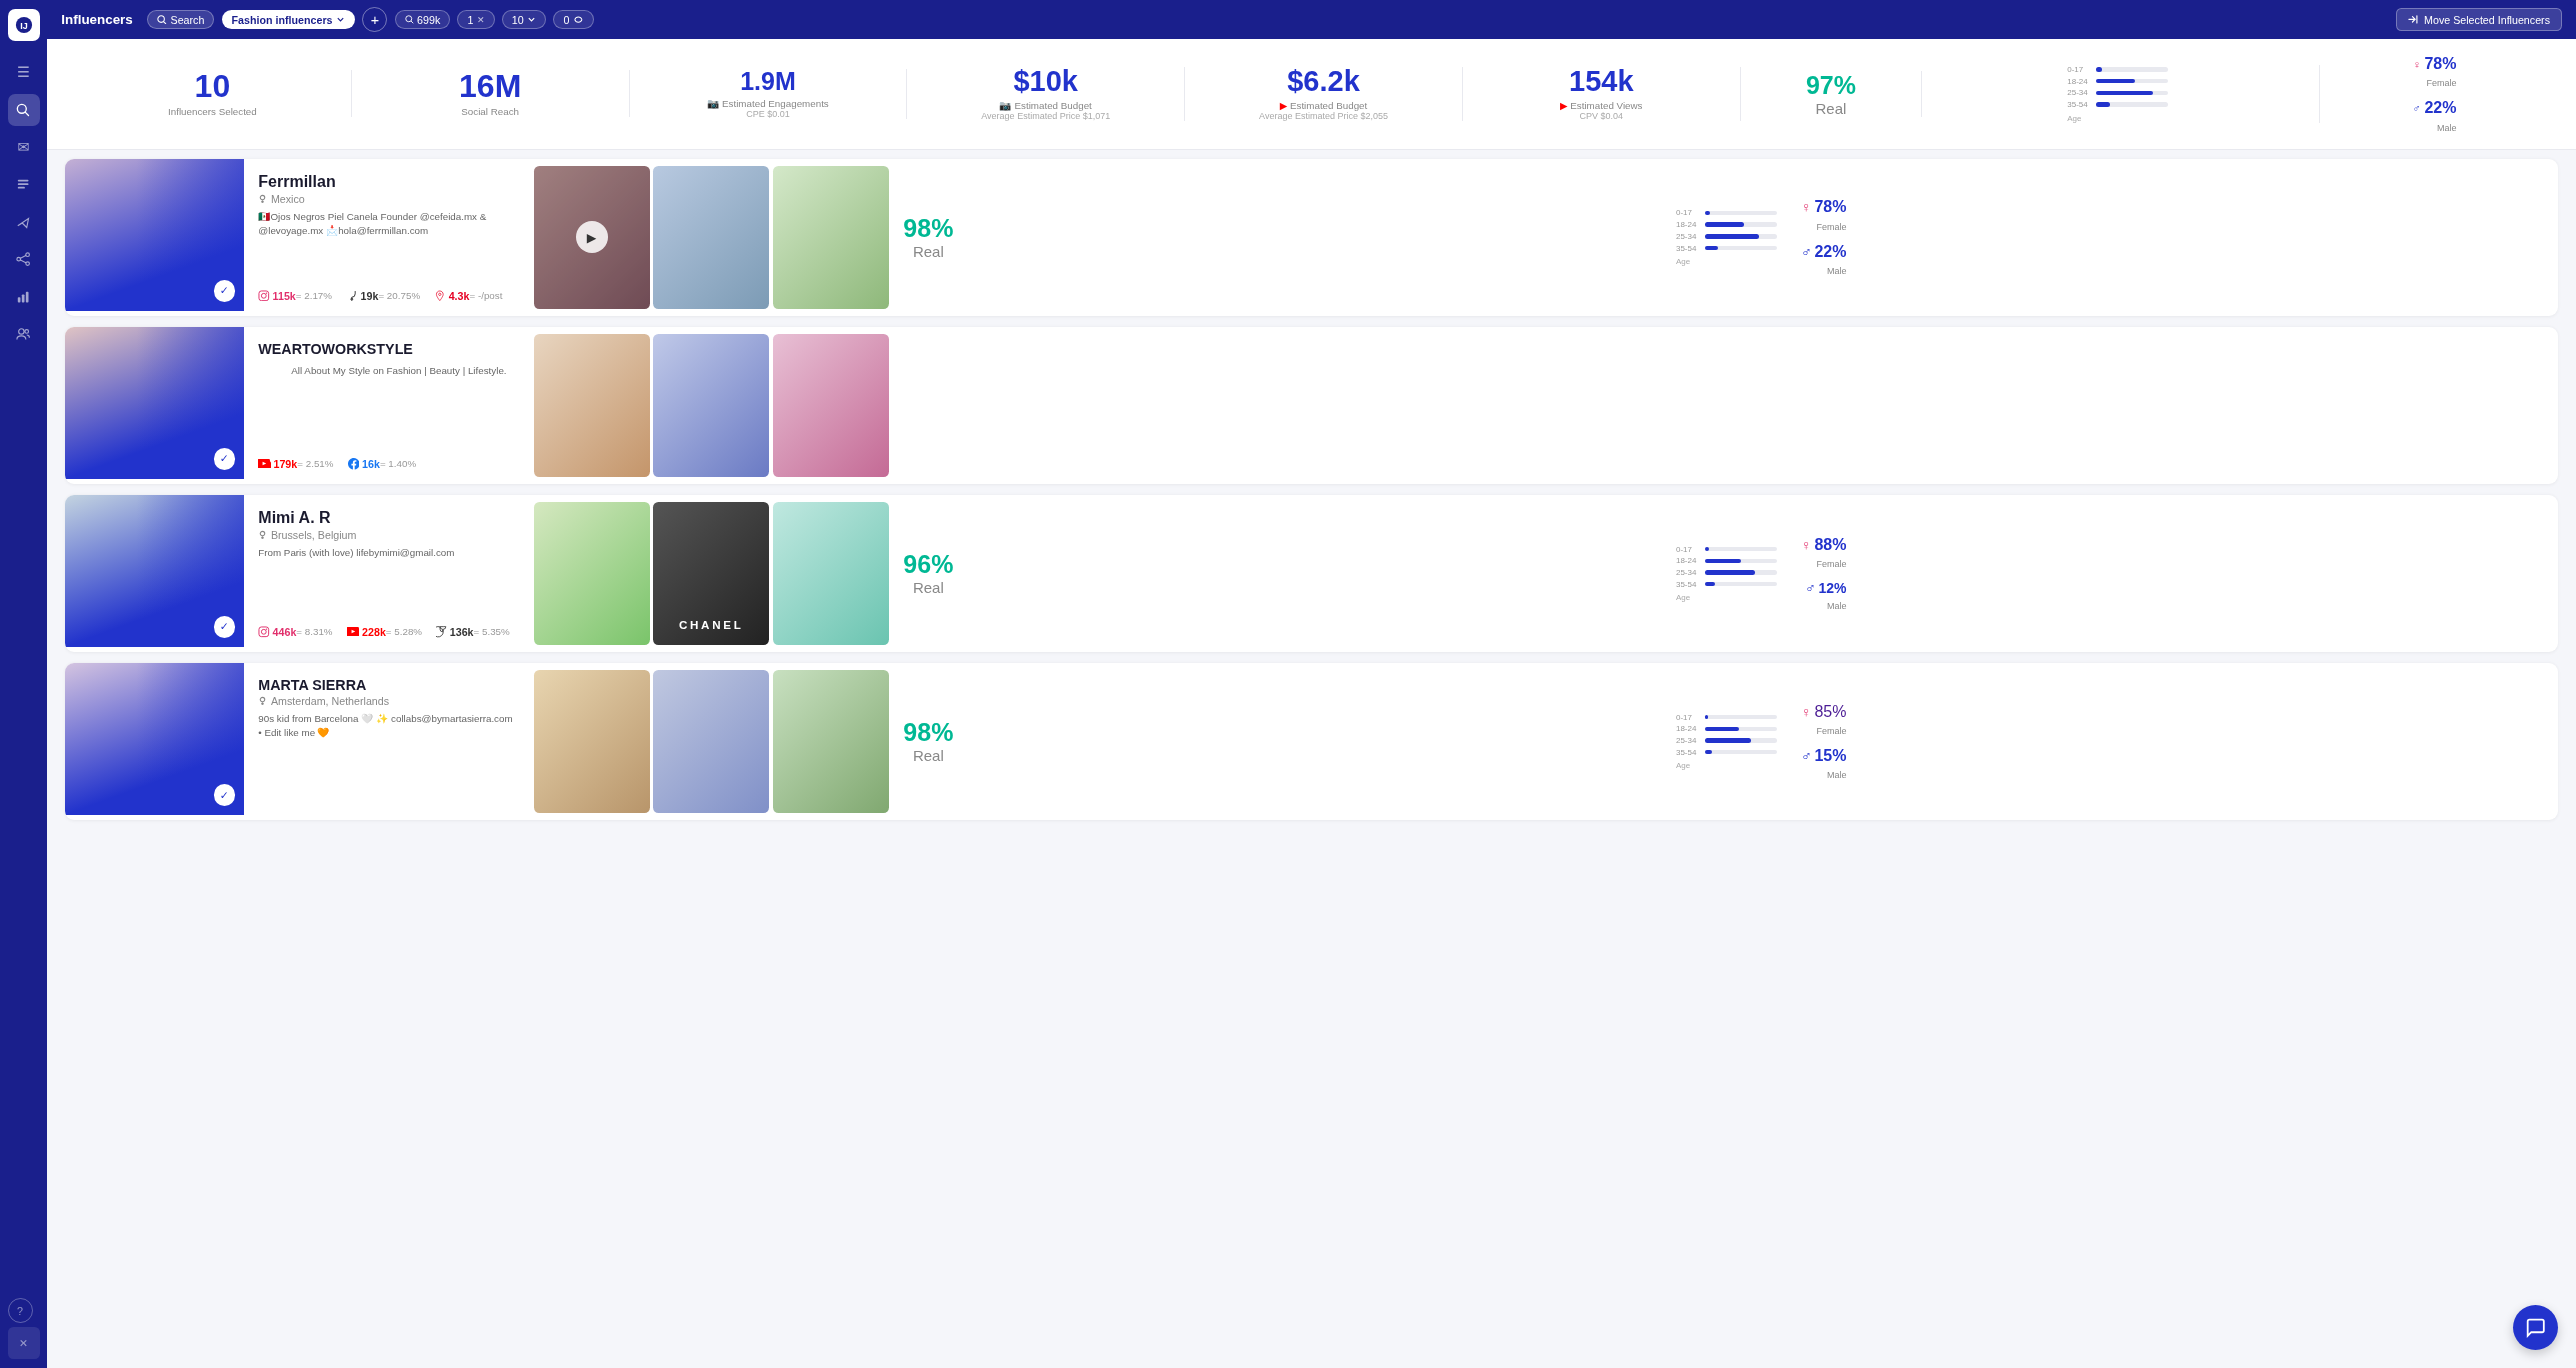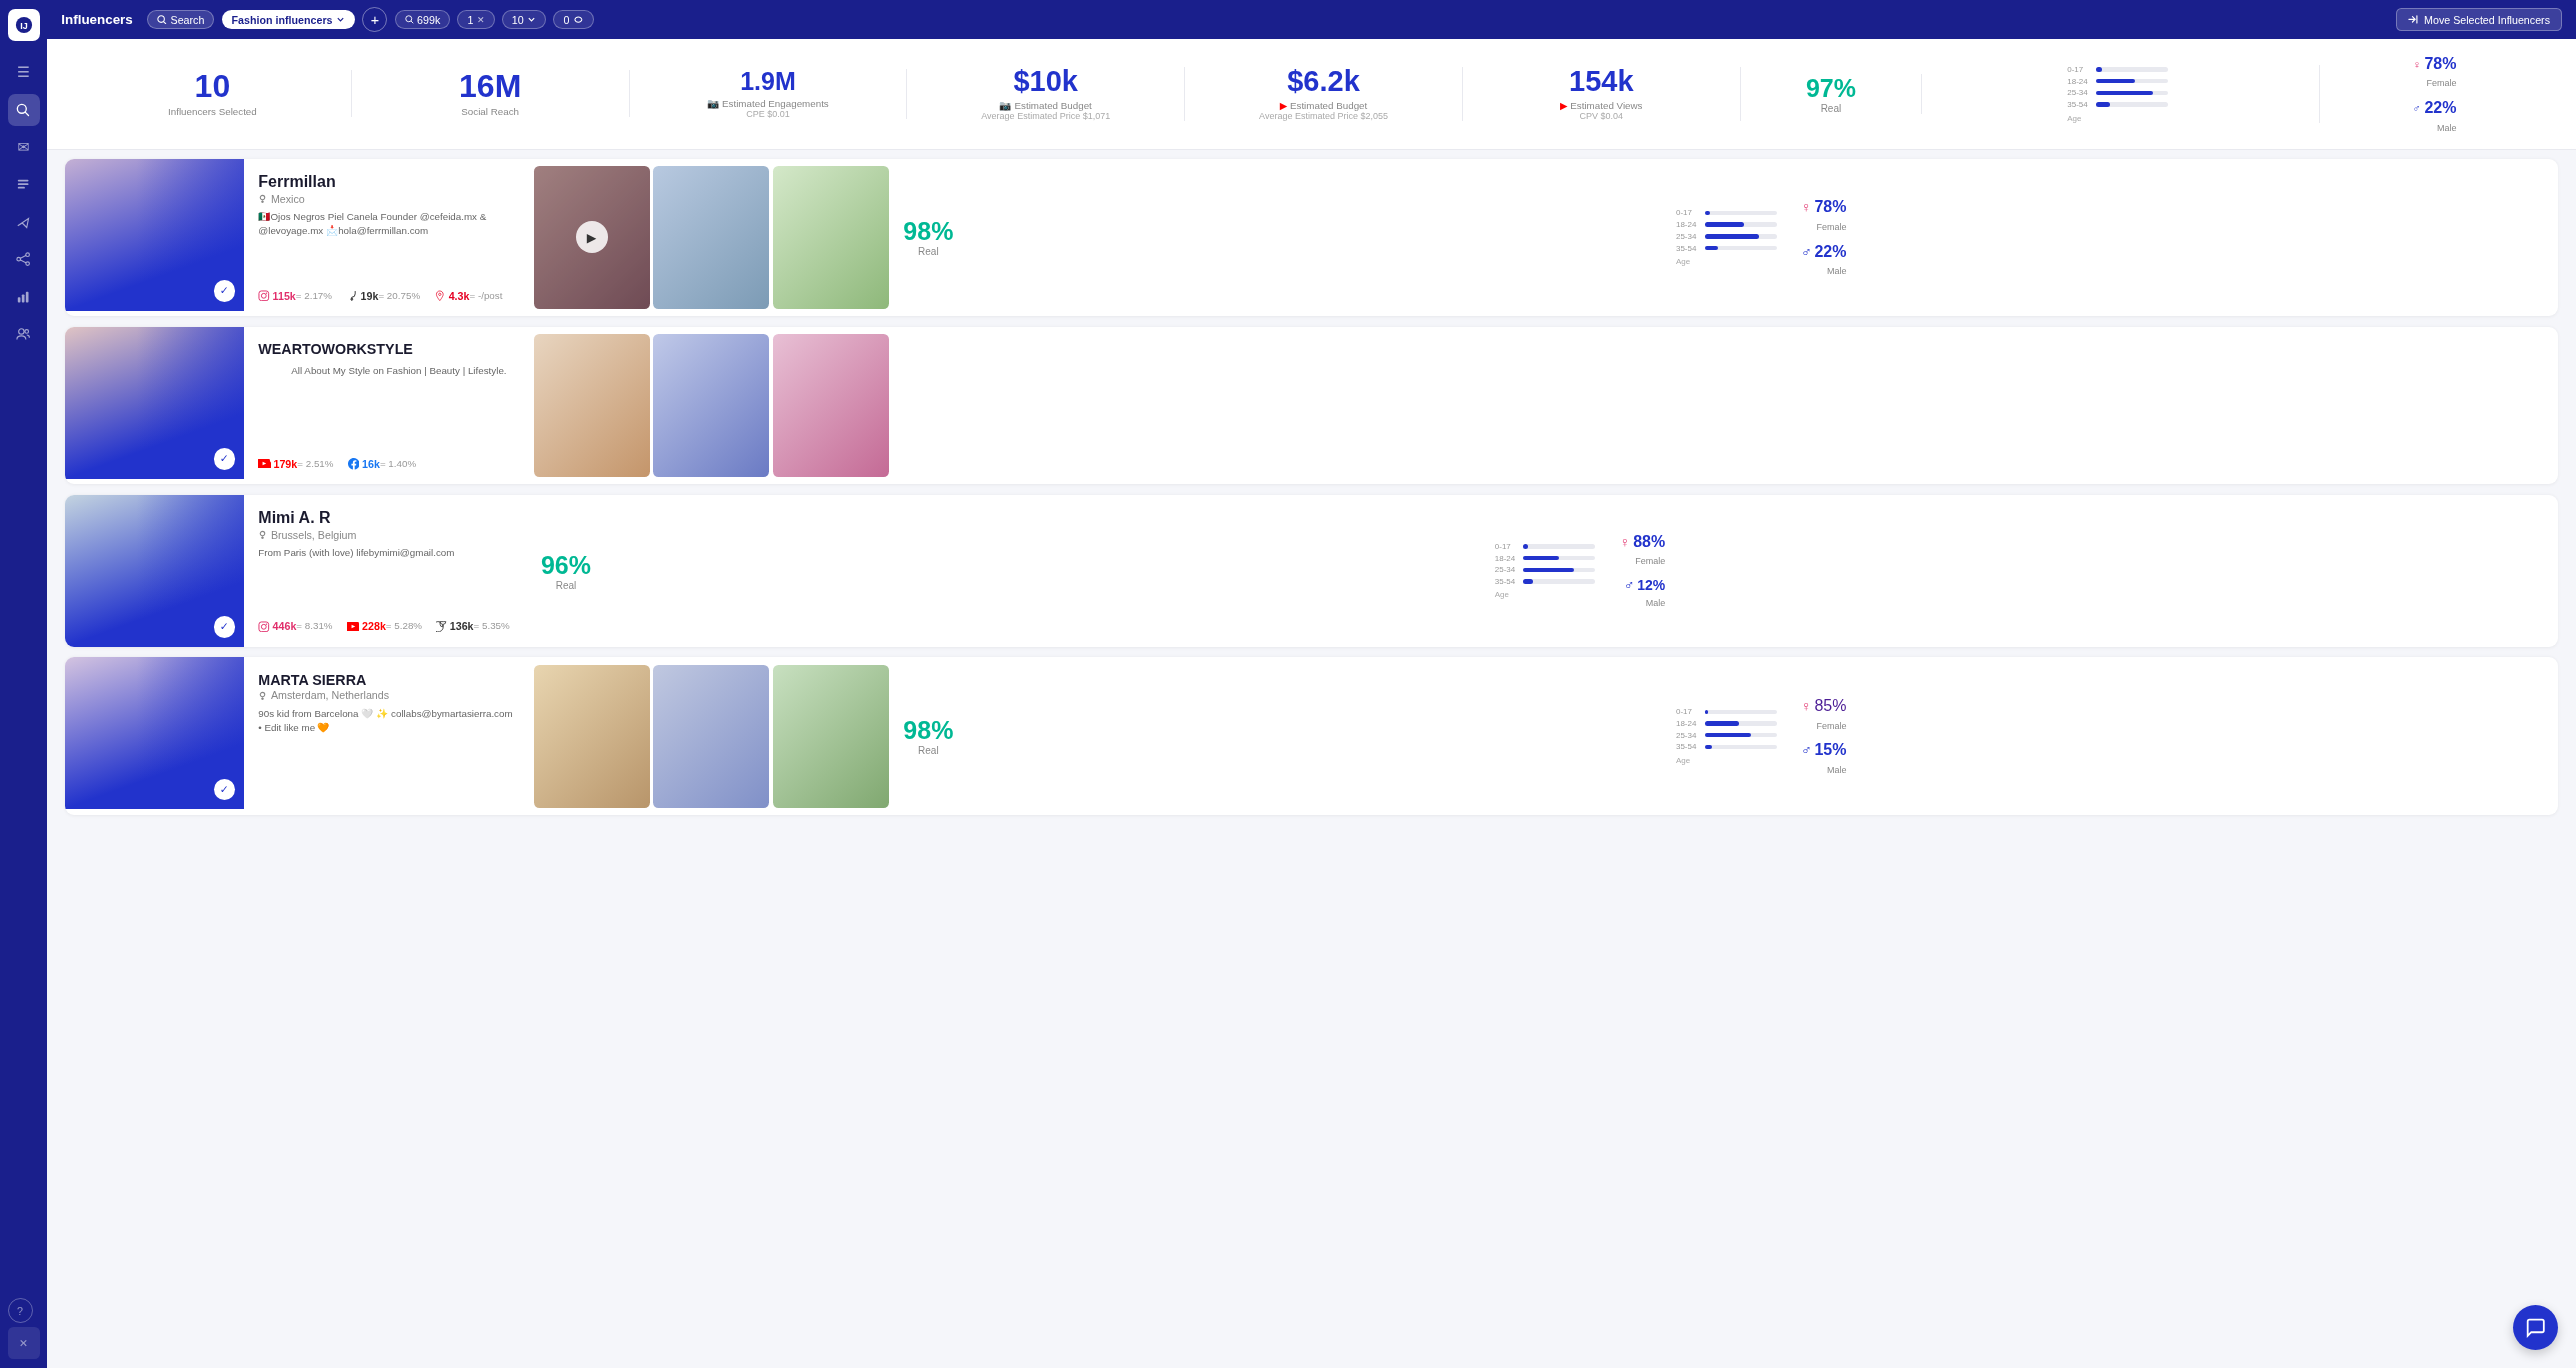--- a/index.html
+++ b/index.html
@@ -107,21 +107,21 @@
     }
     .stat-item:last-child { border-right: none; }
     .stat-value { font-size: 32px; font-weight: 800; color: #2233cc; line-height: 1; }
     .stat-label { font-size: 9.8px; color: #888; margin-top: 3.6px; text-align: center; }
     .stat-sublabel { font-size: 9px; color: #aaa; }
 
     .real-score {
       display: flex; flex-direction: column; align-items: center;
     }
     .real-value { font-size: 25px; font-weight: 800; color: #00b894; }
-    .real-label { font-size: 10px; color: #888; }
+    .real-label { font-size: 15px; color: #888; }
     .age-chart { display: flex; flex-direction: column; gap: 2.7px; min-width: 107px; }
     .age-row { display: flex; align-items: center; gap: 3.6px; font-size: 9px; color: #888; }
     .age-bar-bg { width: 72px; height: 4.5px; background: #e8e9ef; border-radius: 2.7px; position: relative; }
     .age-bar { height: 4.5px; border-radius: 2.7px; background: #2233cc; }
     .age-label { width: 25px; font-size: 8px; color: #999; }
     .gender-mini { display: flex; flex-direction: column; gap: 5.4px; align-items: flex-end; }
     .gender-row { display: flex; align-items: center; gap: 3.6px; font-size: 10.7px; }
     .gender-pct { font-size: 16px; font-weight: 700; color: #2233cc; }
 
     
@@ -668,20 +668,29 @@
             <div class="inf-stat-platform" style="display:flex;align-items:center;gap:2.7px;color:#333;">
               <svg width="10.7" height="11.6" viewBox="0 0 16 18" fill="none">
                   <path d="M15 1a4 4 0 0 1-4 4V9a8 8 0 1 1-5-7.5V5a4 4 0 0 0 4 4V5a4 4 0 0 1-4-4h5z" stroke="#333" stroke-width="1.3"></path>
                 </svg>
               136k
             </div>
             <div class="inf-stat-rate">= 5.35%</div>
           </div>
         </div>
       </div>
+      <div class="card-media">
+        <div class="media-thumb thumb-7"></div>
+        <div class="media-thumb thumb-chanel" style="position:relative;">
+          <div style="position:absolute;inset:0;display:flex;align-items:flex-end;justify-content:center;padding-bottom:14.3px;">
+            <span style="font-size:11.6px;font-weight:700;letter-spacing:2.7px;color:white;">CHANEL</span>
+          </div>
+        </div>
+        <div class="media-thumb thumb-9"></div>
+      </div>
       <div class="card-real">
         <div class="real-score">
           <span class="real-value">96%</span>
           <span class="real-label">Real</span>
         </div>
       </div>
       <div class="card-audience">
         <div class="age-chart">
           <div class="age-row">
               <span class="age-label">0-17</span>

